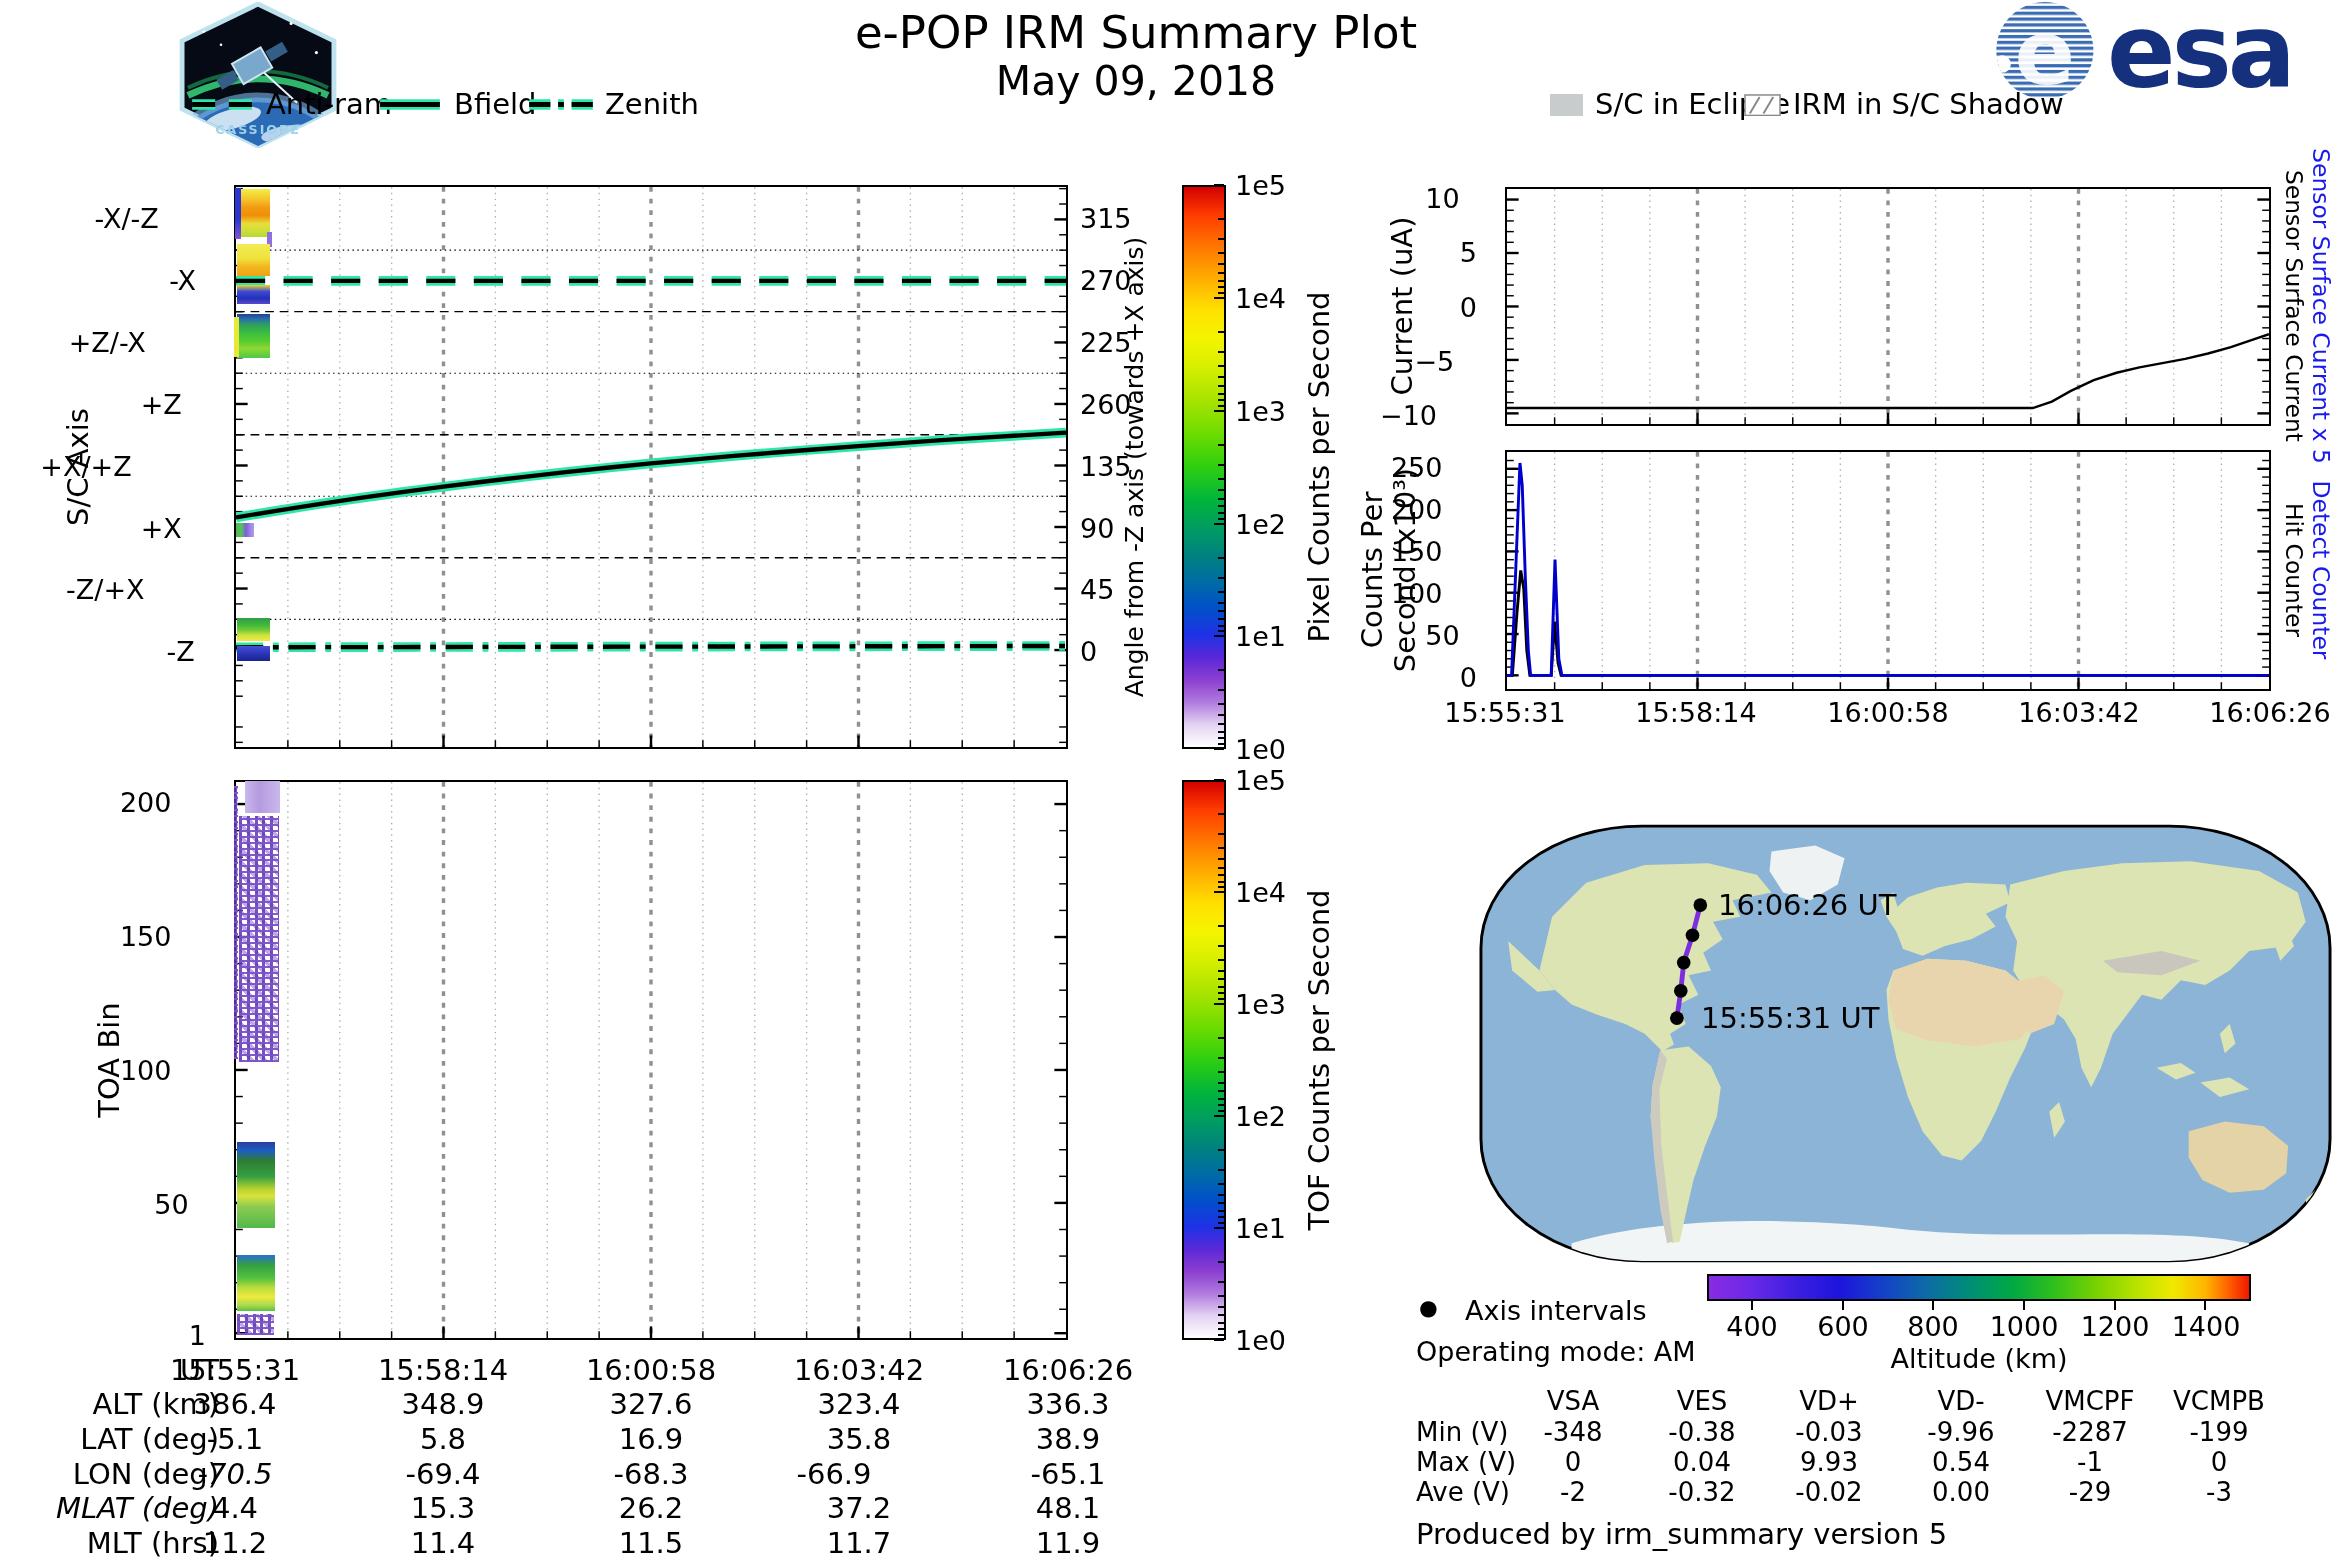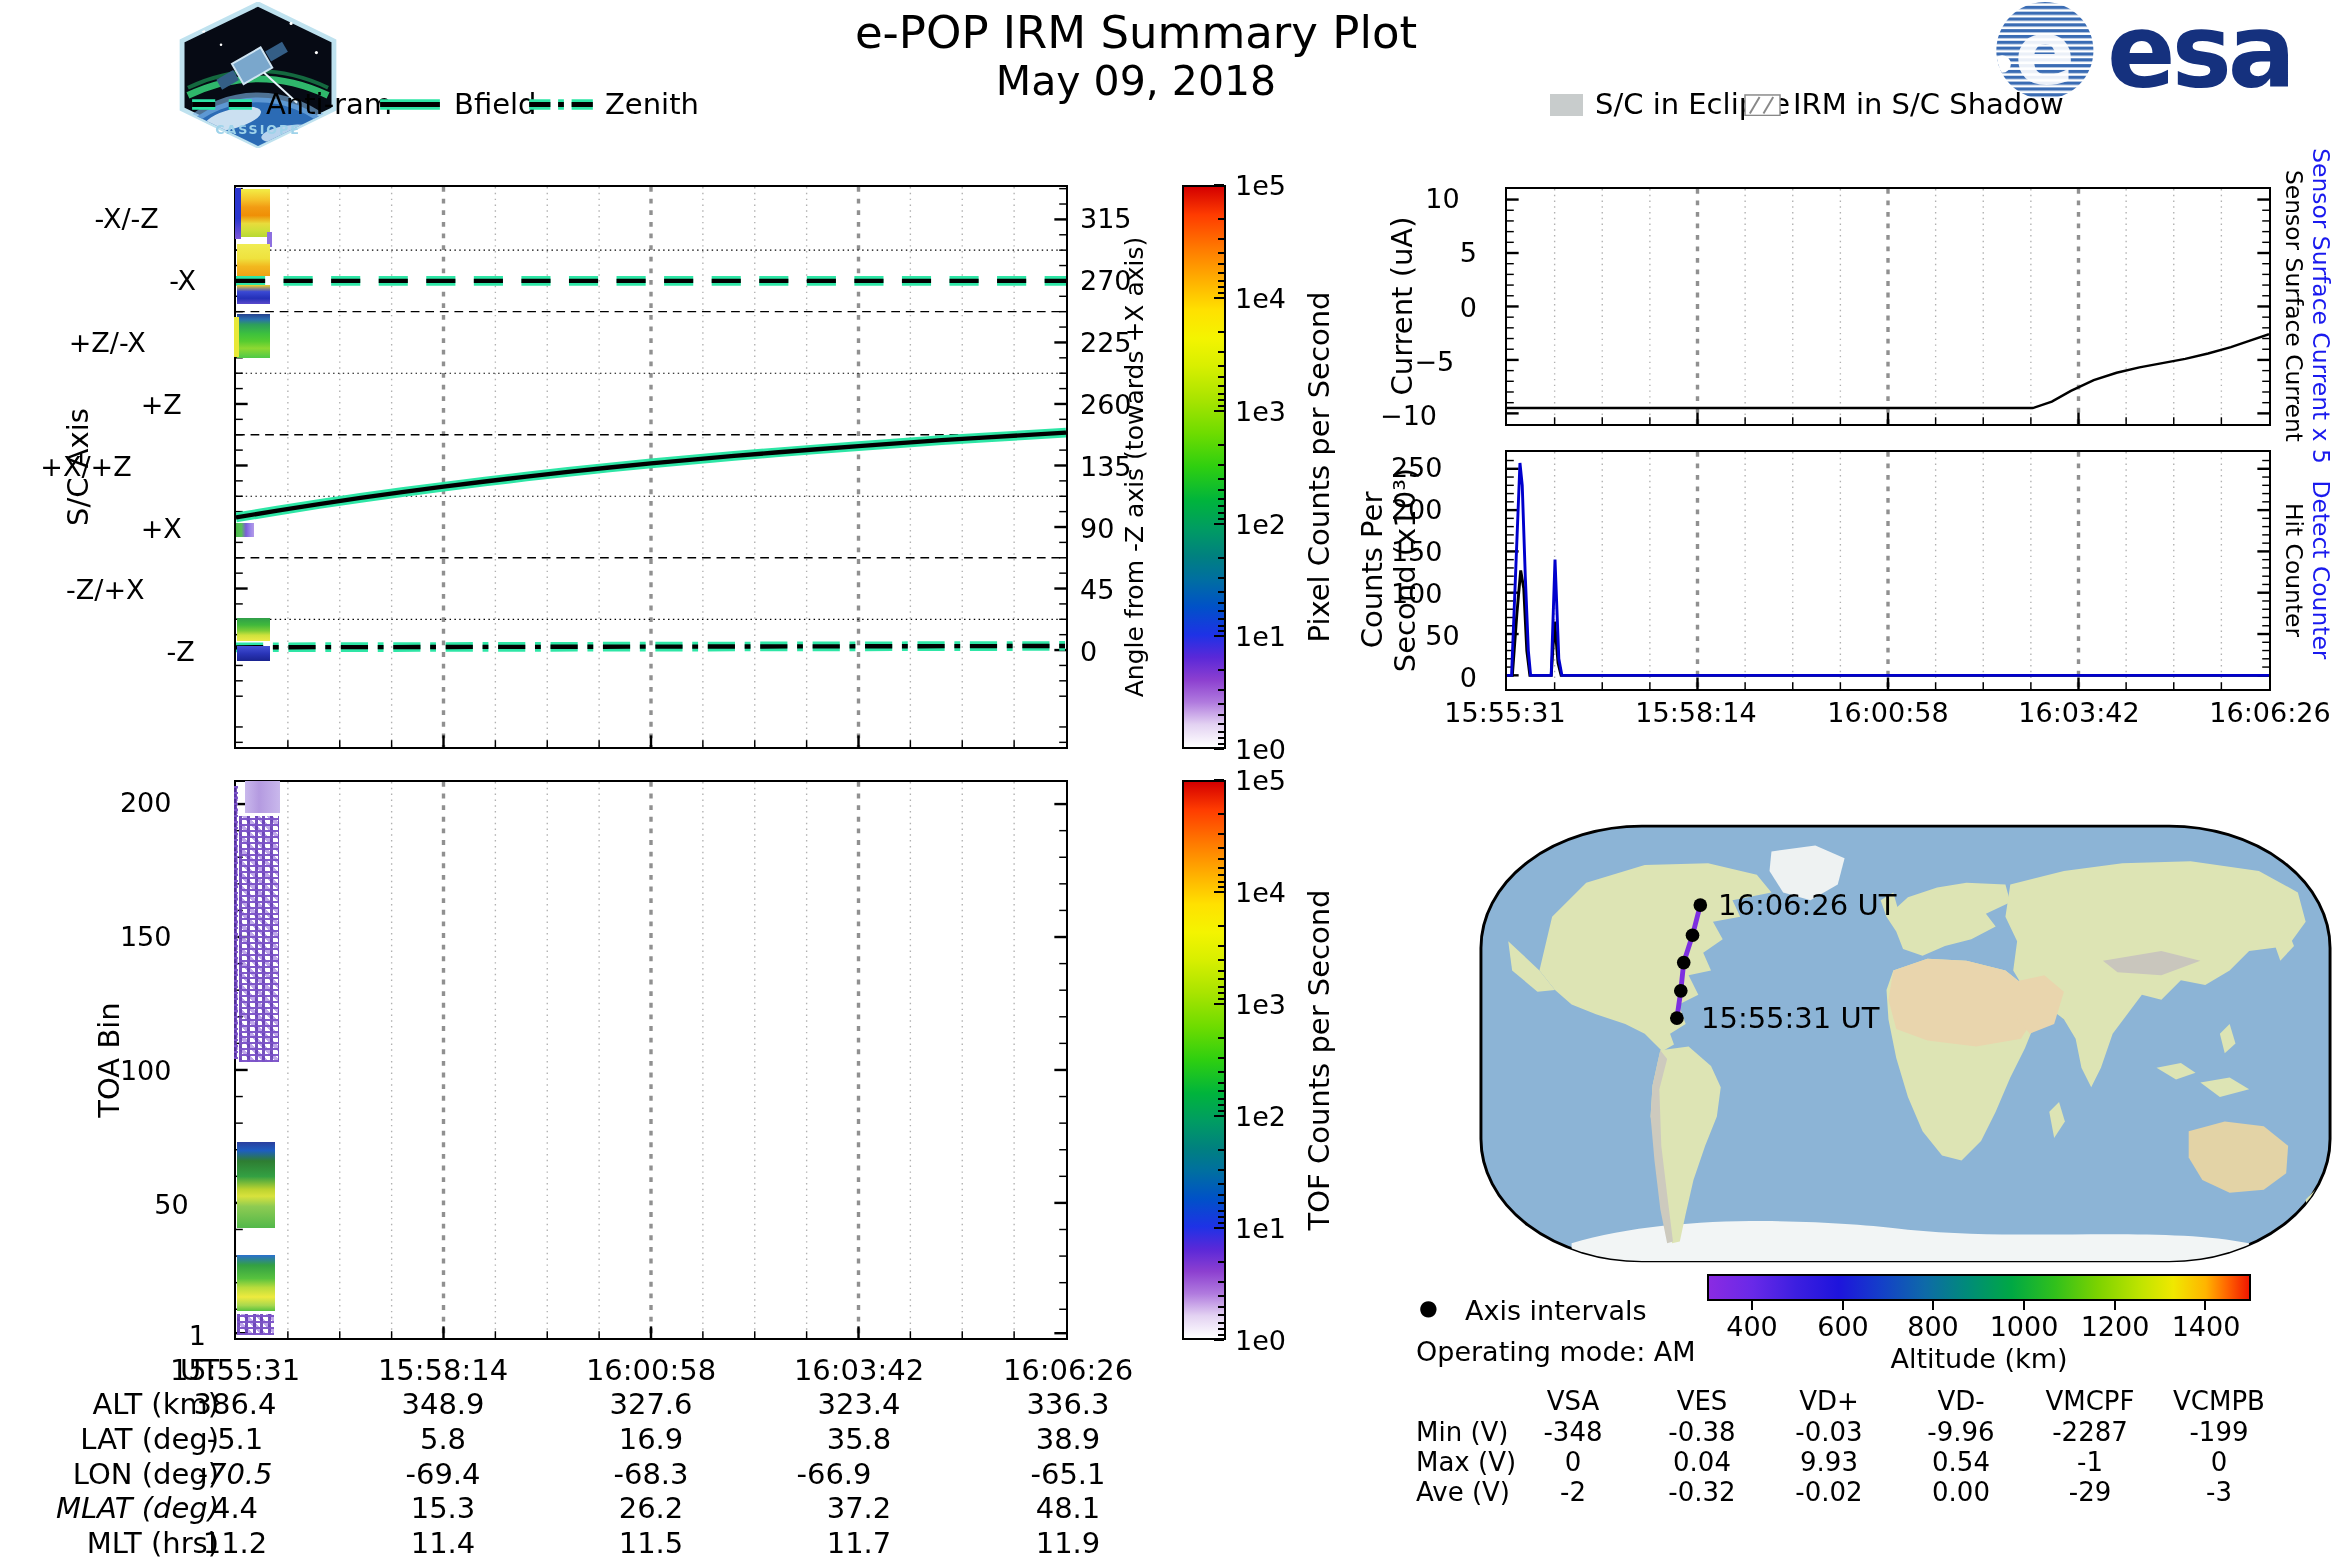--- a/index.html
+++ b/index.html
@@ -581,20 +581,21 @@
 
     <div class="vrowlab" style="left:1416px;top:1492px;">Ave (V)</div>
     <div class="vcell" style="left:1573px;top:1492px;">-2</div>
     <div class="vcell" style="left:1702px;top:1492px;">-0.32</div>
     <div class="vcell" style="left:1829px;top:1492px;">-0.02</div>
     <div class="vcell" style="left:1961px;top:1492px;">0.00</div>
     <div class="vcell" style="left:2090px;top:1492px;">-29</div>
     <div class="vcell" style="left:2219px;top:1492px;">-3</div>
   </div>
 
+  <div class="smalltext" style="left:1416px;top:1517px;font-size:29px;">Produced by irm_summary version 5</div>
 
   <div id="etable">
     <div class="rowlab" style="left:219px;top:1370px;">UT</div>
     <div class="cell" style="left:235px;top:1370px;">15:55:31</div>
     <div class="cell" style="left:443px;top:1370px;">15:58:14</div>
     <div class="cell" style="left:651px;top:1370px;">16:00:58</div>
     <div class="cell" style="left:859px;top:1370px;">16:03:42</div>
     <div class="cell" style="left:1068px;top:1370px;">16:06:26</div>
 
     <div class="rowlab" style="left:219px;top:1404px;">ALT (km)</div>

